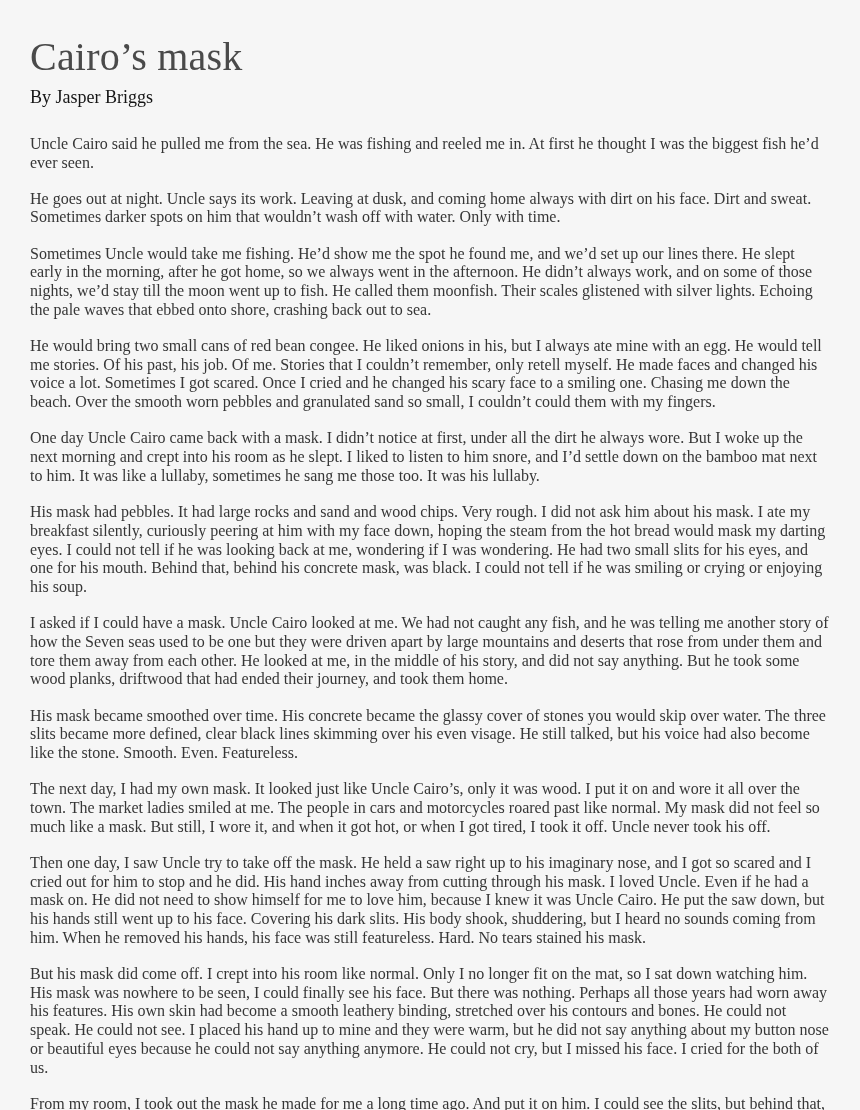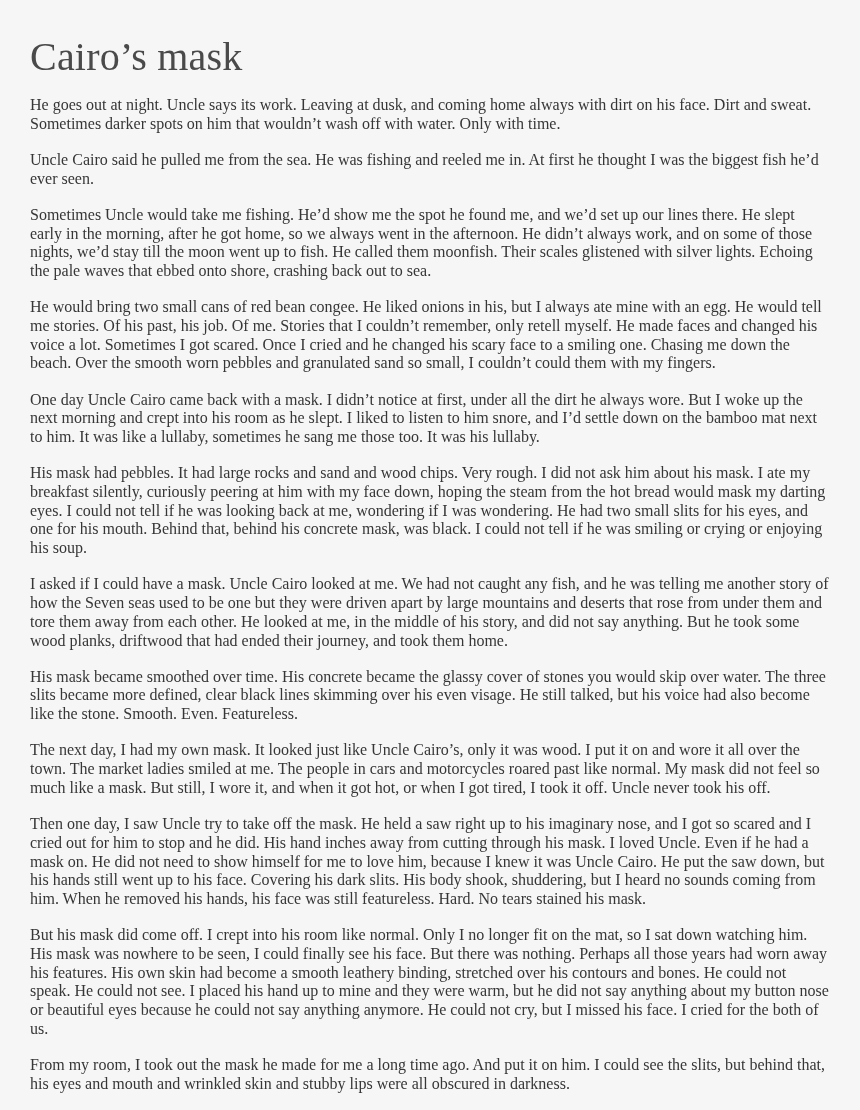--- a/index.html
+++ b/index.html
@@ -12,21 +12,21 @@
     min-height: 1110px;
     box-sizing: border-box;
     background: #f6f6f6;
     padding: 36px 30px 40px 30px;
     font-family: "Liberation Serif", "DejaVu Serif", serif;
   }
   .doc-title {
     font-size: 40px;
     font-weight: 400;
     color: #4a4a4a;
-    margin: 0 0 18px 0;
+    margin: 0 0 10px 0;
     line-height: 1.05;
     letter-spacing: 0.2px;
   }
   .doc-byline {
     font-size: 18px;
     font-weight: 400;
     color: #161616;
     margin: 0 0 27px 0;
     line-height: 1.1;
   }
@@ -39,23 +39,24 @@
   }
   .doc-paragraph:last-child {
     margin-bottom: 0;
   }
 </style>
 </head>
 <body>
 
 <div class="page">
   <h1 class="doc-title">Cairo’s mask</h1>
+  <div class="doc-byline">By Jasper Briggs</div>
 
+  <p class="doc-paragraph">Uncle Cairo said he pulled me from the sea. He was fishing and reeled me in. At first he thought I was the biggest fish he’d ever seen.</p>
   <p class="doc-paragraph">He goes out at night. Uncle says its work. Leaving at dusk, and coming home always with dirt on his face. Dirt and sweat. Sometimes darker spots on him that wouldn’t wash off with water. Only with time.</p>
-  <p class="doc-paragraph">Uncle Cairo said he pulled me from the sea. He was fishing and reeled me in. At first he thought I was the biggest fish he’d ever seen.</p>
   <p class="doc-paragraph">Sometimes Uncle would take me fishing. He’d show me the spot he found me, and we’d set up our lines there. He slept early in the morning, after he got home, so we always went in the afternoon. He didn’t always work, and on some of those nights, we’d stay till the moon went up to fish. He called them moonfish. Their scales glistened with silver lights. Echoing the pale waves that ebbed onto shore, crashing back out to sea.</p>
   <p class="doc-paragraph">He would bring two small cans of red bean congee. He liked onions in his, but I always ate mine with an egg. He would tell me stories. Of his past, his job. Of me. Stories that I couldn’t remember, only retell myself. He made faces and changed his voice a lot. Sometimes I got scared. Once I cried and he changed his scary face to a smiling one. Chasing me down the beach. Over the smooth worn pebbles and granulated sand so small, I couldn’t could them with my fingers.</p>
   <p class="doc-paragraph">One day Uncle Cairo came back with a mask. I didn’t notice at first, under all the dirt he always wore. But I woke up the next morning and crept into his room as he slept. I liked to listen to him snore, and I’d settle down on the bamboo mat next to him. It was like a lullaby, sometimes he sang me those too. It was his lullaby.</p>
   <p class="doc-paragraph">His mask had pebbles. It had large rocks and sand and wood chips. Very rough. I did not ask him about his mask. I ate my breakfast silently, curiously peering at him with my face down, hoping the steam from the hot bread would mask my darting eyes. I could not tell if he was looking back at me, wondering if I was wondering. He had two small slits for his eyes, and one for his mouth. Behind that, behind his concrete mask, was black. I could not tell if he was smiling or crying or enjoying his soup.</p>
   <p class="doc-paragraph">I asked if I could have a mask. Uncle Cairo looked at me. We had not caught any fish, and he was telling me another story of how the Seven seas used to be one but they were driven apart by large mountains and deserts that rose from under them and tore them away from each other. He looked at me, in the middle of his story, and did not say anything. But he took some wood planks, driftwood that had ended their journey, and took them home.</p>
   <p class="doc-paragraph">His mask became smoothed over time. His concrete became the glassy cover of stones you would skip over water. The three slits became more defined, clear black lines skimming over his even visage. He still talked, but his voice had also become like the stone. Smooth. Even. Featureless.</p>
   <p class="doc-paragraph">The next day, I had my own mask. It looked just like Uncle Cairo’s, only it was wood. I put it on and wore it all over the town. The market ladies smiled at me. The people in cars and motorcycles roared past like normal. My mask did not feel so much like a mask. But still, I wore it, and when it got hot, or when I got tired, I took it off. Uncle never took his off.</p>
   <p class="doc-paragraph">Then one day, I saw Uncle try to take off the mask. He held a saw right up to his imaginary nose, and I got so scared and I cried out for him to stop and he did. His hand inches away from cutting through his mask. I loved Uncle. Even if he had a mask on. He did not need to show himself for me to love him, because I knew it was Uncle Cairo. He put the saw down, but his hands still went up to his face. Covering his dark slits. His body shook, shuddering, but I heard no sounds coming from him. When he removed his hands, his face was still featureless. Hard. No tears stained his mask.</p>
   <p class="doc-paragraph">But his mask did come off. I crept into his room like normal. Only I no longer fit on the mat, so I sat down watching him. His mask was nowhere to be seen, I could finally see his face. But there was nothing. Perhaps all those years had worn away his features. His own skin had become a smooth leathery binding, stretched over his contours and bones. He could not speak. He could not see. I placed his hand up to mine and they were warm, but he did not say anything about my button nose or beautiful eyes because he could not say anything anymore. He could not cry, but I missed his face. I cried for the both of us.</p>
   <p class="doc-paragraph">From my room, I took out the mask he made for me a long time ago. And put it on him. I could see the slits, but behind that, his eyes and mouth and wrinkled skin and stubby lips were all obscured in darkness.</p>

